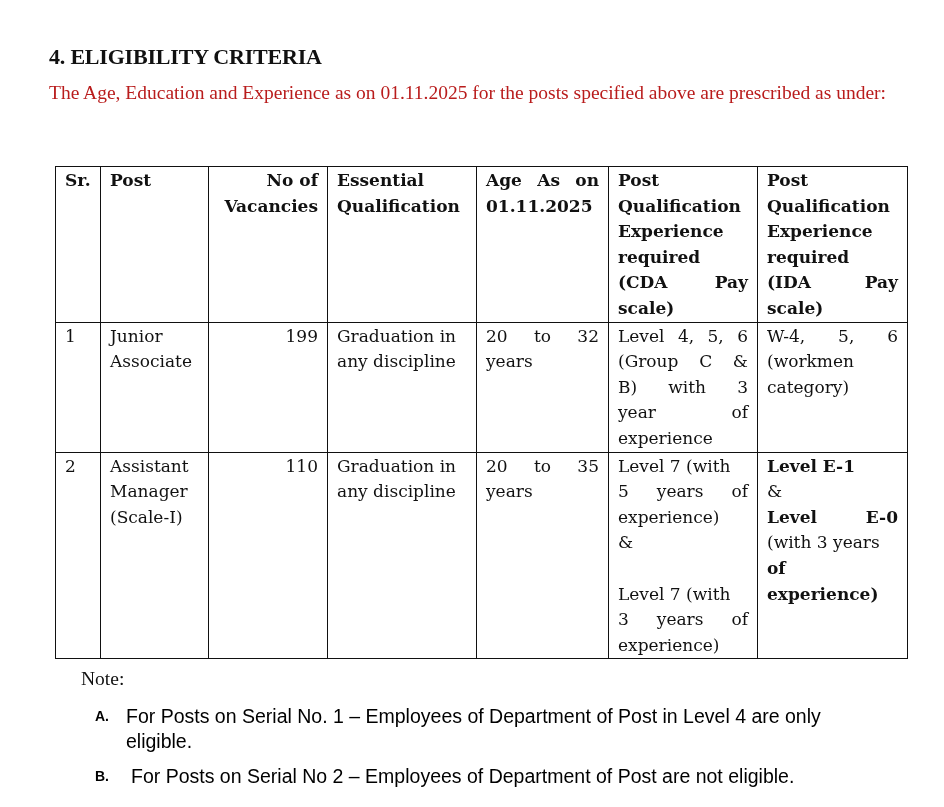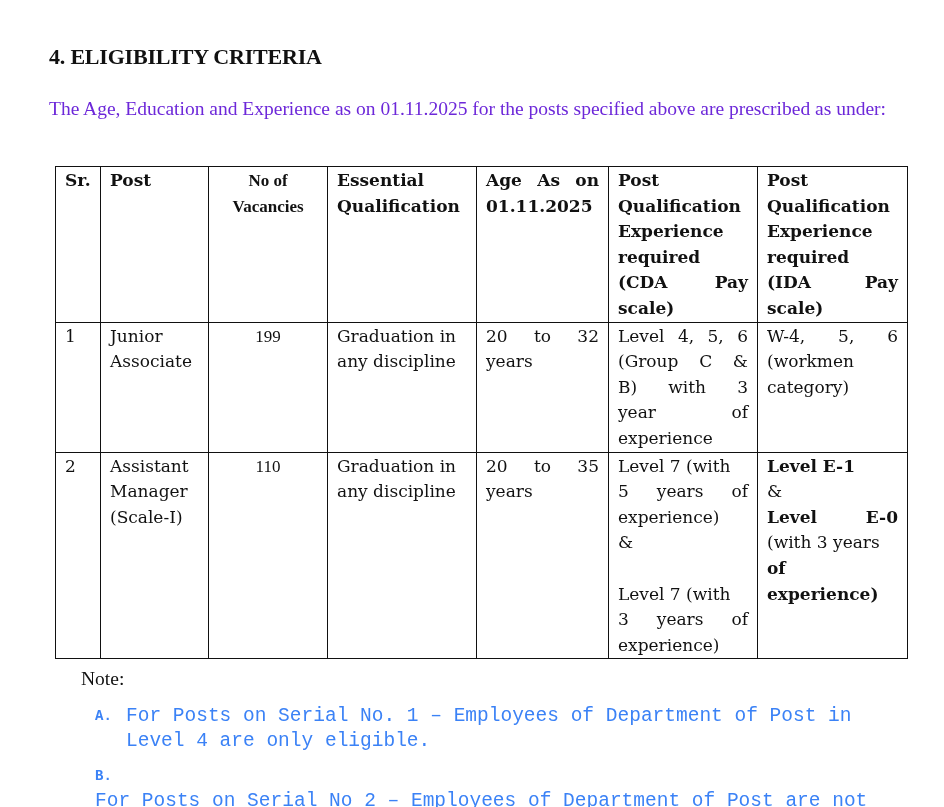--- a/index.html
+++ b/index.html
@@ -5,41 +5,41 @@
     * { margin: 0; padding: 0; box-sizing: border-box; }
     html, body { width: 944px; height: 807px; background: #ffffff; overflow: hidden; }
     body { position: relative; color: #111111; font-family: "DejaVu Serif", serif; }
 
     .heading {
       position: absolute; left: 49px; top: 44px;
       font-family: "Liberation Serif", serif; font-weight: bold;
       font-size: 22px; letter-spacing: -0.2px; color: #111;
     }
     .intro {
-      position: absolute; left: 49px; top: 96px; width: 838px;
+      position: absolute; left: 49px; top: 80px; width: 838px;
       font-family: "Liberation Serif", serif; font-size: 19.5px; line-height: 25px;
-      text-align: justify; color: #6d28d9;
+      text-align: justify; color: #b91c1c;
     }
 
     table.elig {
       position: absolute; left: 55px; top: 166px;
       border-collapse: collapse; table-layout: fixed;
       width: 852px;
     }
     table.elig td, table.elig th {
       border: 1.5px solid #111;
       vertical-align: top;
       padding: 1px 9px 0 9px;
       font-family: "DejaVu Serif", serif;
       font-size: 17px; line-height: 25.6px;
       color: #111;
       word-wrap: break-word;
     }
     table.elig th { font-weight: bold; text-align: left; }
-    table.elig th.center, table.elig td.center { text-align: center; font-family: Liberation Serif, serif; }
+    table.elig th.center, table.elig td.center { text-align: right; }
     table.elig .bold { font-weight: normal; }
     table.elig td { font-weight: normal; }
     .cell-line { display: block; }
     .just-line { display: block; text-align: justify; text-align-last: justify; }
     .left-line { display: block; text-align: left; }
     .gap { display: block; height: 25.6px; }
 
     col.c1 { width: 45px; }
     col.c2 { width: 108px; }
     col.c3 { width: 119px; }
@@ -51,21 +51,21 @@
     tr.hdr { height: 155px; }
     tr.r1 { height: 129px; }
     tr.r2 { height: 204px; }
 
     .note-label {
       position: absolute; left: 81px; top: 668px;
       font-family: Liberation Serif, serif; font-size: 19.5px; color: #111;
     }
     .note-item {
       position: absolute; left: 95px;
-      font-family: Liberation Mono, monospace; font-size: 19.5px; line-height: 25px; color: #3b82f6;
+      font-family: Liberation Sans, sans-serif; font-size: 19.5px; line-height: 25px; color: #000000;
     }
     .note-item .marker {
       display: inline-block; width: 31px; font-weight: bold; font-size: 14px;
       vertical-align: top; line-height: 25px;
     }
     .note-item .text { display: inline-block; vertical-align: top; }
     .note-a { top: 704px; }
     .note-a .text { width: 740px; }
     .note-b { top: 764px; }
     .note-b .marker { width: 36px; }

